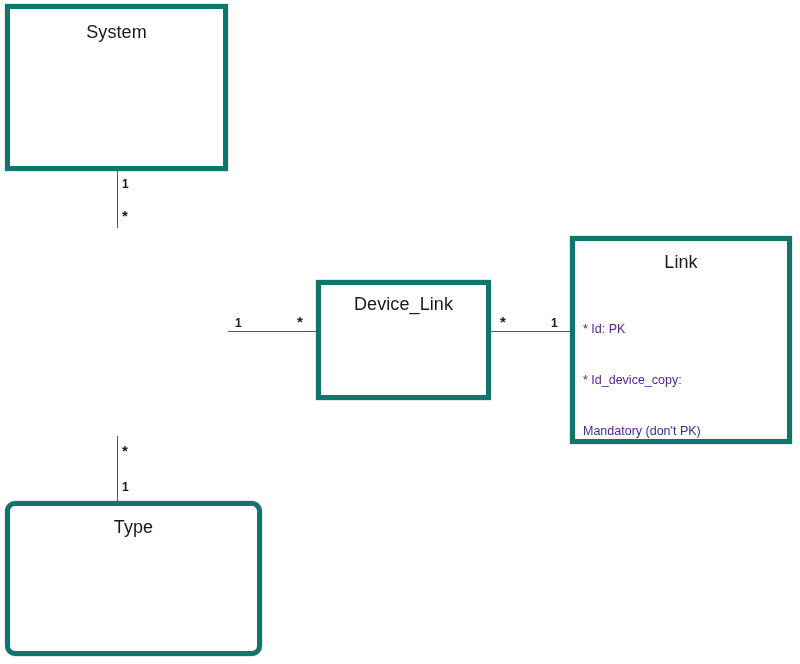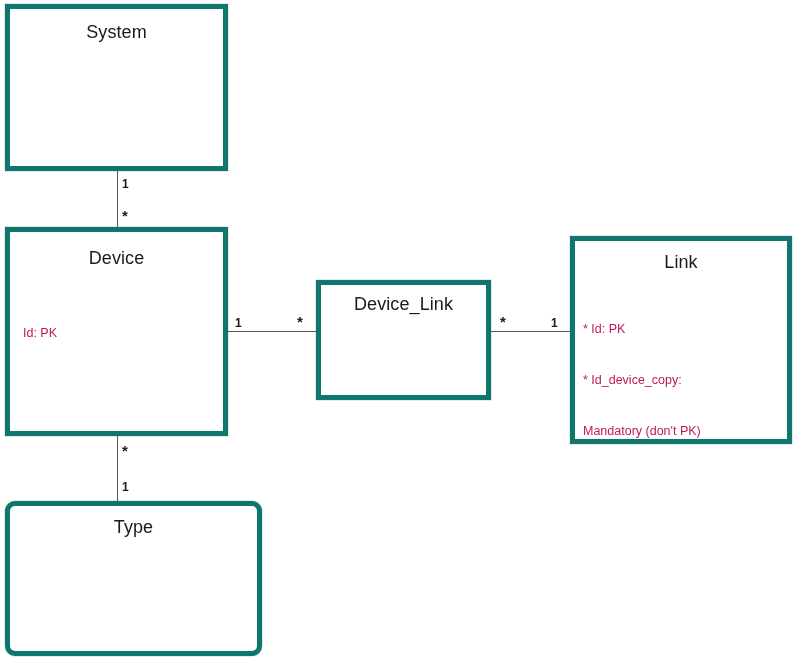--- a/index.html
+++ b/index.html
@@ -28,21 +28,21 @@
     right: 0;
     text-align: center;
     font-size: 18px;
     color: #1a1a1a;
     line-height: 1;
     letter-spacing: 0.1px;
   }
   .entity-attrs {
     position: absolute;
     font-size: 12.5px;
-    color: #be185d;
+    color: #4c1d95;
     line-height: 17px;
     white-space: pre;
   }
   .attr-line {
     display: block;
   }
   .conn {
     position: absolute;
     background: #58585a;
   }
@@ -67,26 +67,20 @@
 </style>
 </head>
 <body>
 
 <div id="canvas">
 
   <div class="entity" style="left:5px; top:4px; width:223px; height:167px;">
     <div class="entity-title" style="top:14px;">System</div>
   </div>
 
-  <div class="entity" style="left:5px; top:227px; width:223px; height:209px;">
-    <div class="entity-title" style="top:17px;">Device</div>
-    <div class="entity-attrs" style="left:13px; top:59px;">
-      <span class="attr-line">Id: PK</span>
-    </div>
-  </div>
 
   <div class="entity" style="left:5px; top:501px; width:257px; height:155px;border-radius:10px;">
     <div class="entity-title" style="top:12px;">Type</div>
   </div>
 
   <div class="entity" style="left:316px; top:280px; width:175px; height:120px;">
     <div class="entity-title" style="top:10px;">Device_Link</div>
   </div>
 
   <div class="entity" style="left:570px; top:236px; width:222px; height:208px;">

